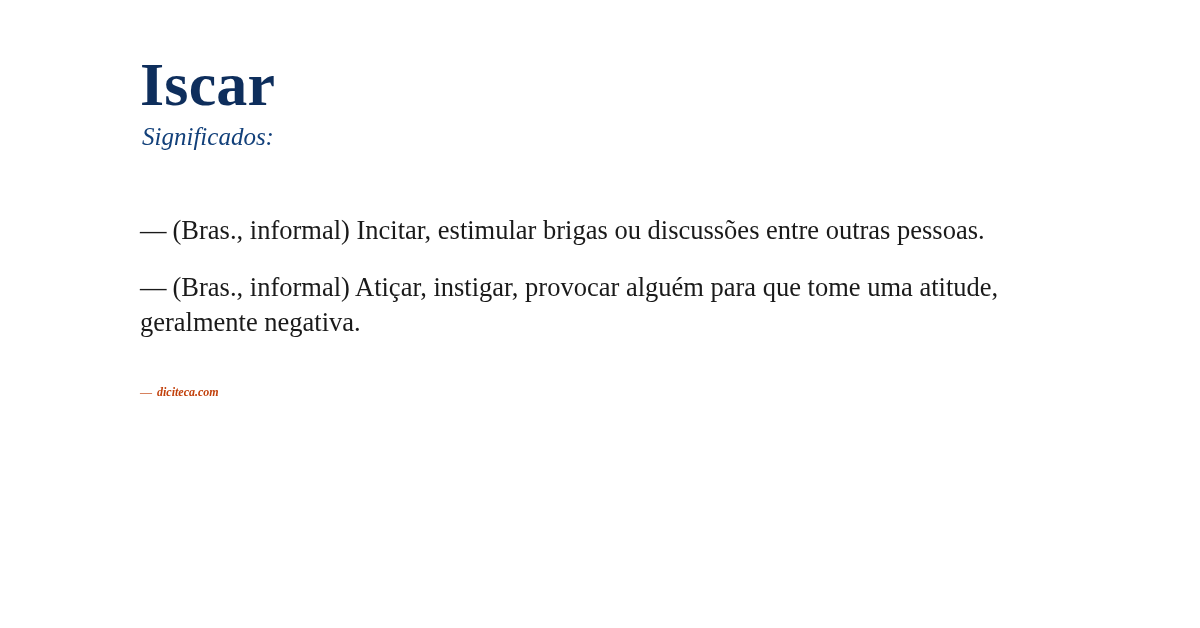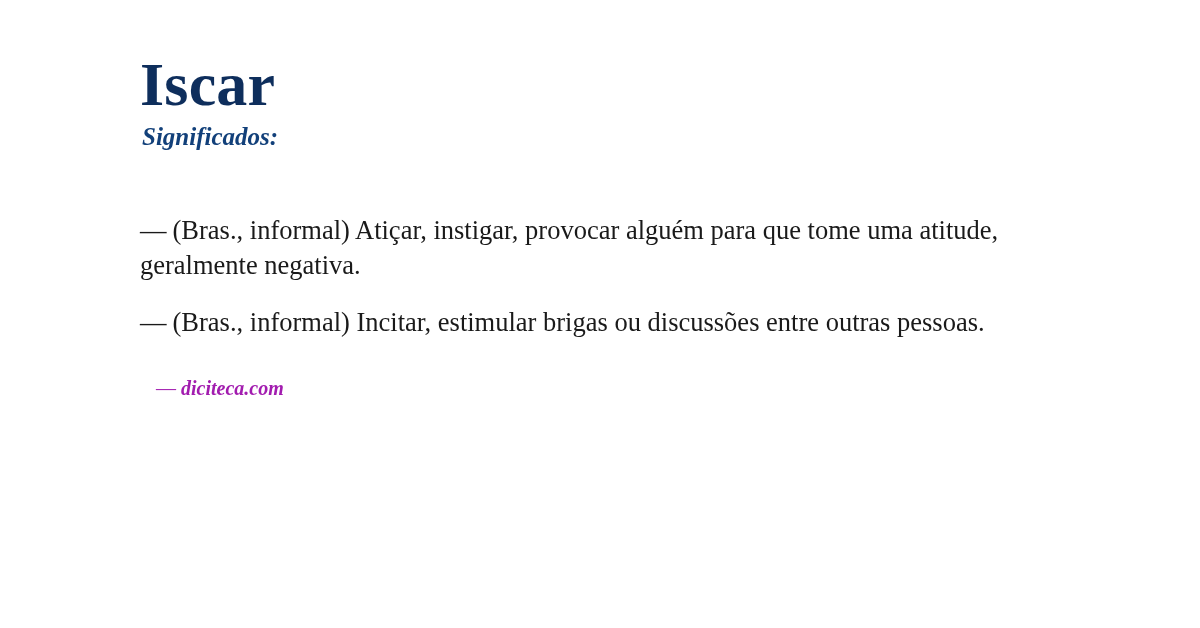--- a/index.html
+++ b/index.html
@@ -28,21 +28,21 @@
     line-height: 1.05;
     color: #0e2e5c;
     letter-spacing: 0.2px;
     margin: 0;
     padding: 0;
   }
   .subtitle {
     font-family: "Liberation Serif", "DejaVu Serif", serif;
     font-size: 25px;
     font-style: italic;
-    font-weight: bold;
+    font-weight: normal;
     color: #12407a;
     margin: 6px 0 0 2px;
     padding: 0;
   }
   .definitions {
     margin-top: 62px;
     max-width: 930px;
   }
   .definition {
     font-family: "Liberation Serif", "DejaVu Serif", serif;
@@ -50,51 +50,51 @@
     line-height: 1.32;
     color: #1a1a1a;
     margin: 0 0 22px 0;
     text-indent: 0;
   }
   .definition .dash {
     margin-right: 6px;
   }
   .footer {
     position: absolute;
-    left: 156px;
+    left: 140px;
     bottom: 60px;
     font-family: "Liberation Serif", "DejaVu Serif", serif;
-    font-size: 20px;
+    font-size: 12px;
     font-style: italic;
     font-weight: bold;
-    color: #a21caf;
+    color: #c2410c;
   }
   .footer .dash {
     margin-right: 5px;
     font-style: normal;
     font-weight: normal;
   }
 </style>
 </head>
 <body>
 
 <div class="card">
 
   <h1 class="word-title">Iscar</h1>
 
   <div class="subtitle">Significados:</div>
 
   <div class="definitions">
 
     <p class="definition">
-      <span class="dash">—</span><span>(Bras., informal) Atiçar, instigar, provocar alguém para que tome uma atitude, geralmente negativa.</span>
+      <span class="dash">—</span><span>(Bras., informal) Incitar, estimular brigas ou discussões entre outras pessoas.</span>
     </p>
 
     <p class="definition">
-      <span class="dash">—</span><span>(Bras., informal) Incitar, estimular brigas ou discussões entre outras pessoas.</span>
+      <span class="dash">—</span><span>(Bras., informal) Atiçar, instigar, provocar alguém para que tome uma atitude, geralmente negativa.</span>
     </p>
 
 
   </div>
 
   <div class="footer">
     <span class="dash">—</span><span>diciteca.com</span>
   </div>
 
 </div>

